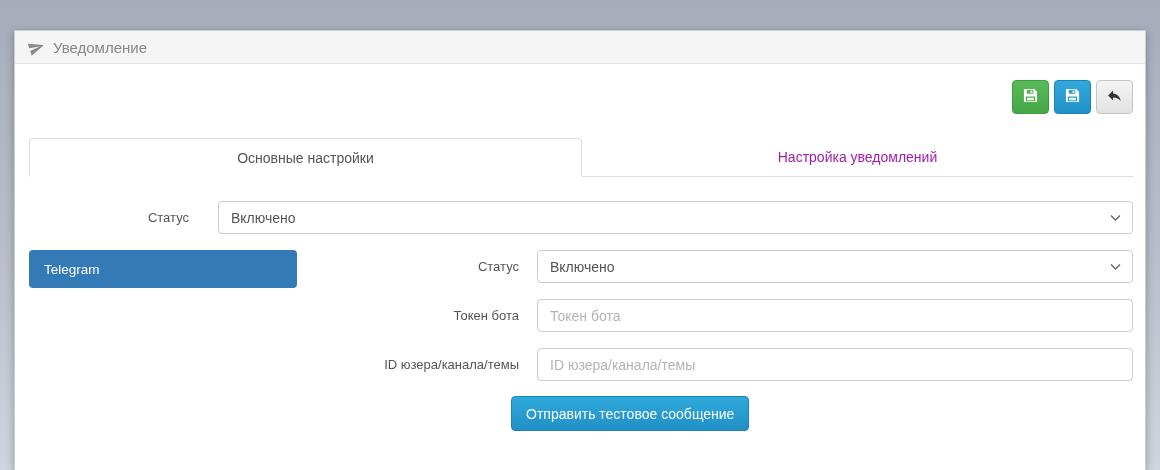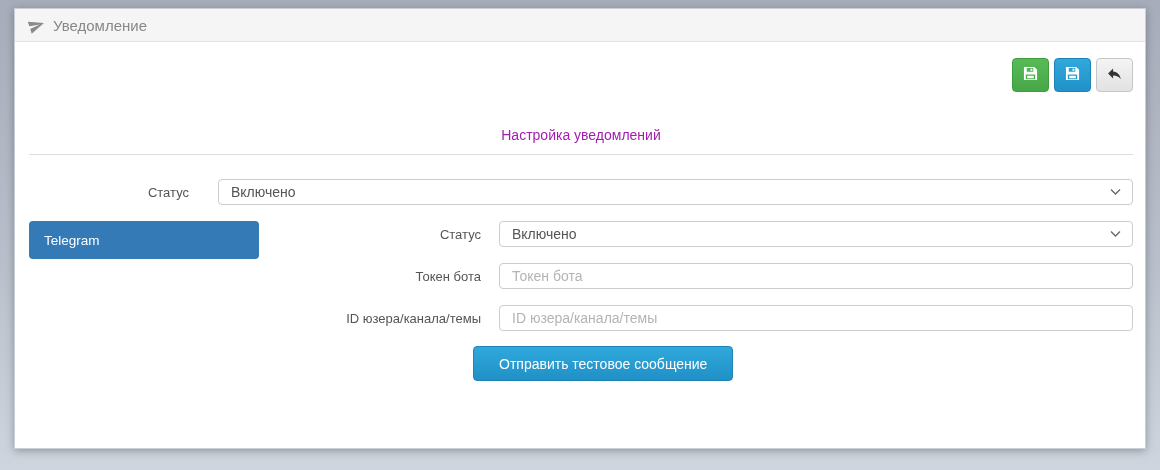--- a/index.html
+++ b/index.html
@@ -5,21 +5,21 @@
   * { box-sizing: border-box; margin: 0; padding: 0; }
   html, body { width: 1160px; height: 470px; }
   body {
     font-family: "Liberation Sans", "DejaVu Sans", sans-serif;
     background: linear-gradient(180deg, #a6acb9 0%, #b8bfca 55%, #ced5de 100%);
     position: relative;
     overflow: hidden;
   }
   .panel {
     position: absolute;
-    left: 14px; top: 8px;
+    left: 14px; top: 30px;
     width: 1132px; height: 441px;
     background: #ffffff;
     border: 1px solid #c9ced6;
     box-shadow: 0 2px 8px rgba(0,0,0,.28);
   }
   .panel-heading {
     height: 33px;
     background: #f5f5f5;
     border-bottom: 1px solid #e4e4e4;
     display: flex;
@@ -71,21 +71,21 @@
     text-align: right;
     font-size: 13px;
     color: #555555;
     padding-right: 0;
     flex: none;
   }
   .gap29 { width: 29px; flex: none; }
   .ctrl { flex: 1; position: relative; }
   select.input, input.input {
     width: 100%;
-    height: 26px;
+    height: 33px;
     border: 1px solid #cccccc;
     border-radius: 4px;
     padding: 0 12px;
     font-size: 14px;
     color: #555555;
     background: #ffffff;
     font-family: "Liberation Sans", "DejaVu Sans", sans-serif;
     outline: none;
     appearance: none;
     -webkit-appearance: none;
@@ -94,21 +94,21 @@
   input.input::placeholder { color: #b4b4b4; opacity: 1; }
   .chev {
     position: absolute; right: 12px; top: 50%;
     transform: translateY(-50%);
     pointer-events: none;
     display: inline-flex;
   }
 
   
   .channel-row { display: flex; align-items: flex-start; margin-top: 16px; }
-  .channel-col { width: 230px; flex: none; }
+  .channel-col { width: 268px; flex: none; }
   .channel-pill {
     height: 38px;
     background: #337ab7;
     border-radius: 4px;
     color: #ffffff;
     font-size: 13.5px;
     display: flex; align-items: center;
     padding-left: 15px;
     cursor: pointer;
   }
@@ -119,21 +119,21 @@
     flex: none;
     text-align: right;
     font-size: 13px;
     color: #555555;
   }
   .gap18 { width: 18px; flex: none; }
   .btn-test {
     margin-left: 214px;
     margin-top: -1px;
     height: 35px;
-    padding: 0 25px;
+    padding: 0 14px;
     background: linear-gradient(#2fa9dc, #2090c6);
     border: 1px solid #1d83b8;
     border-radius: 4px;
     color: #ffffff;
     font-size: 14px;
     font-family: "Liberation Sans", "DejaVu Sans", sans-serif;
     cursor: pointer;
   }
 </style>
 </head>
@@ -170,20 +170,21 @@
       <button class="tbtn tbtn-default" title="">
         <span>
           <svg width="17" height="17" viewBox="0 0 24 24">
               <path fill="#333333" d="M10 9V5l-7 7 7 7v-4.1c5 0 8.5 1.6 10.9 5.1C20 14 16.1 9.4 10 9z"></path>
             </svg>
         </span>
       </button>
     </div>
 
     <div class="nav-tabs">
+      <div class="tab active">Основные настройки</div>
       <div class="tab">Настройка уведомлений</div>
     </div>
 
     <div class="form-row">
       <label class="lbl">Статус</label>
       <span class="gap29"></span>
       <span class="ctrl">
         <select class="input">
           <option>Включено</option>
         </select>

